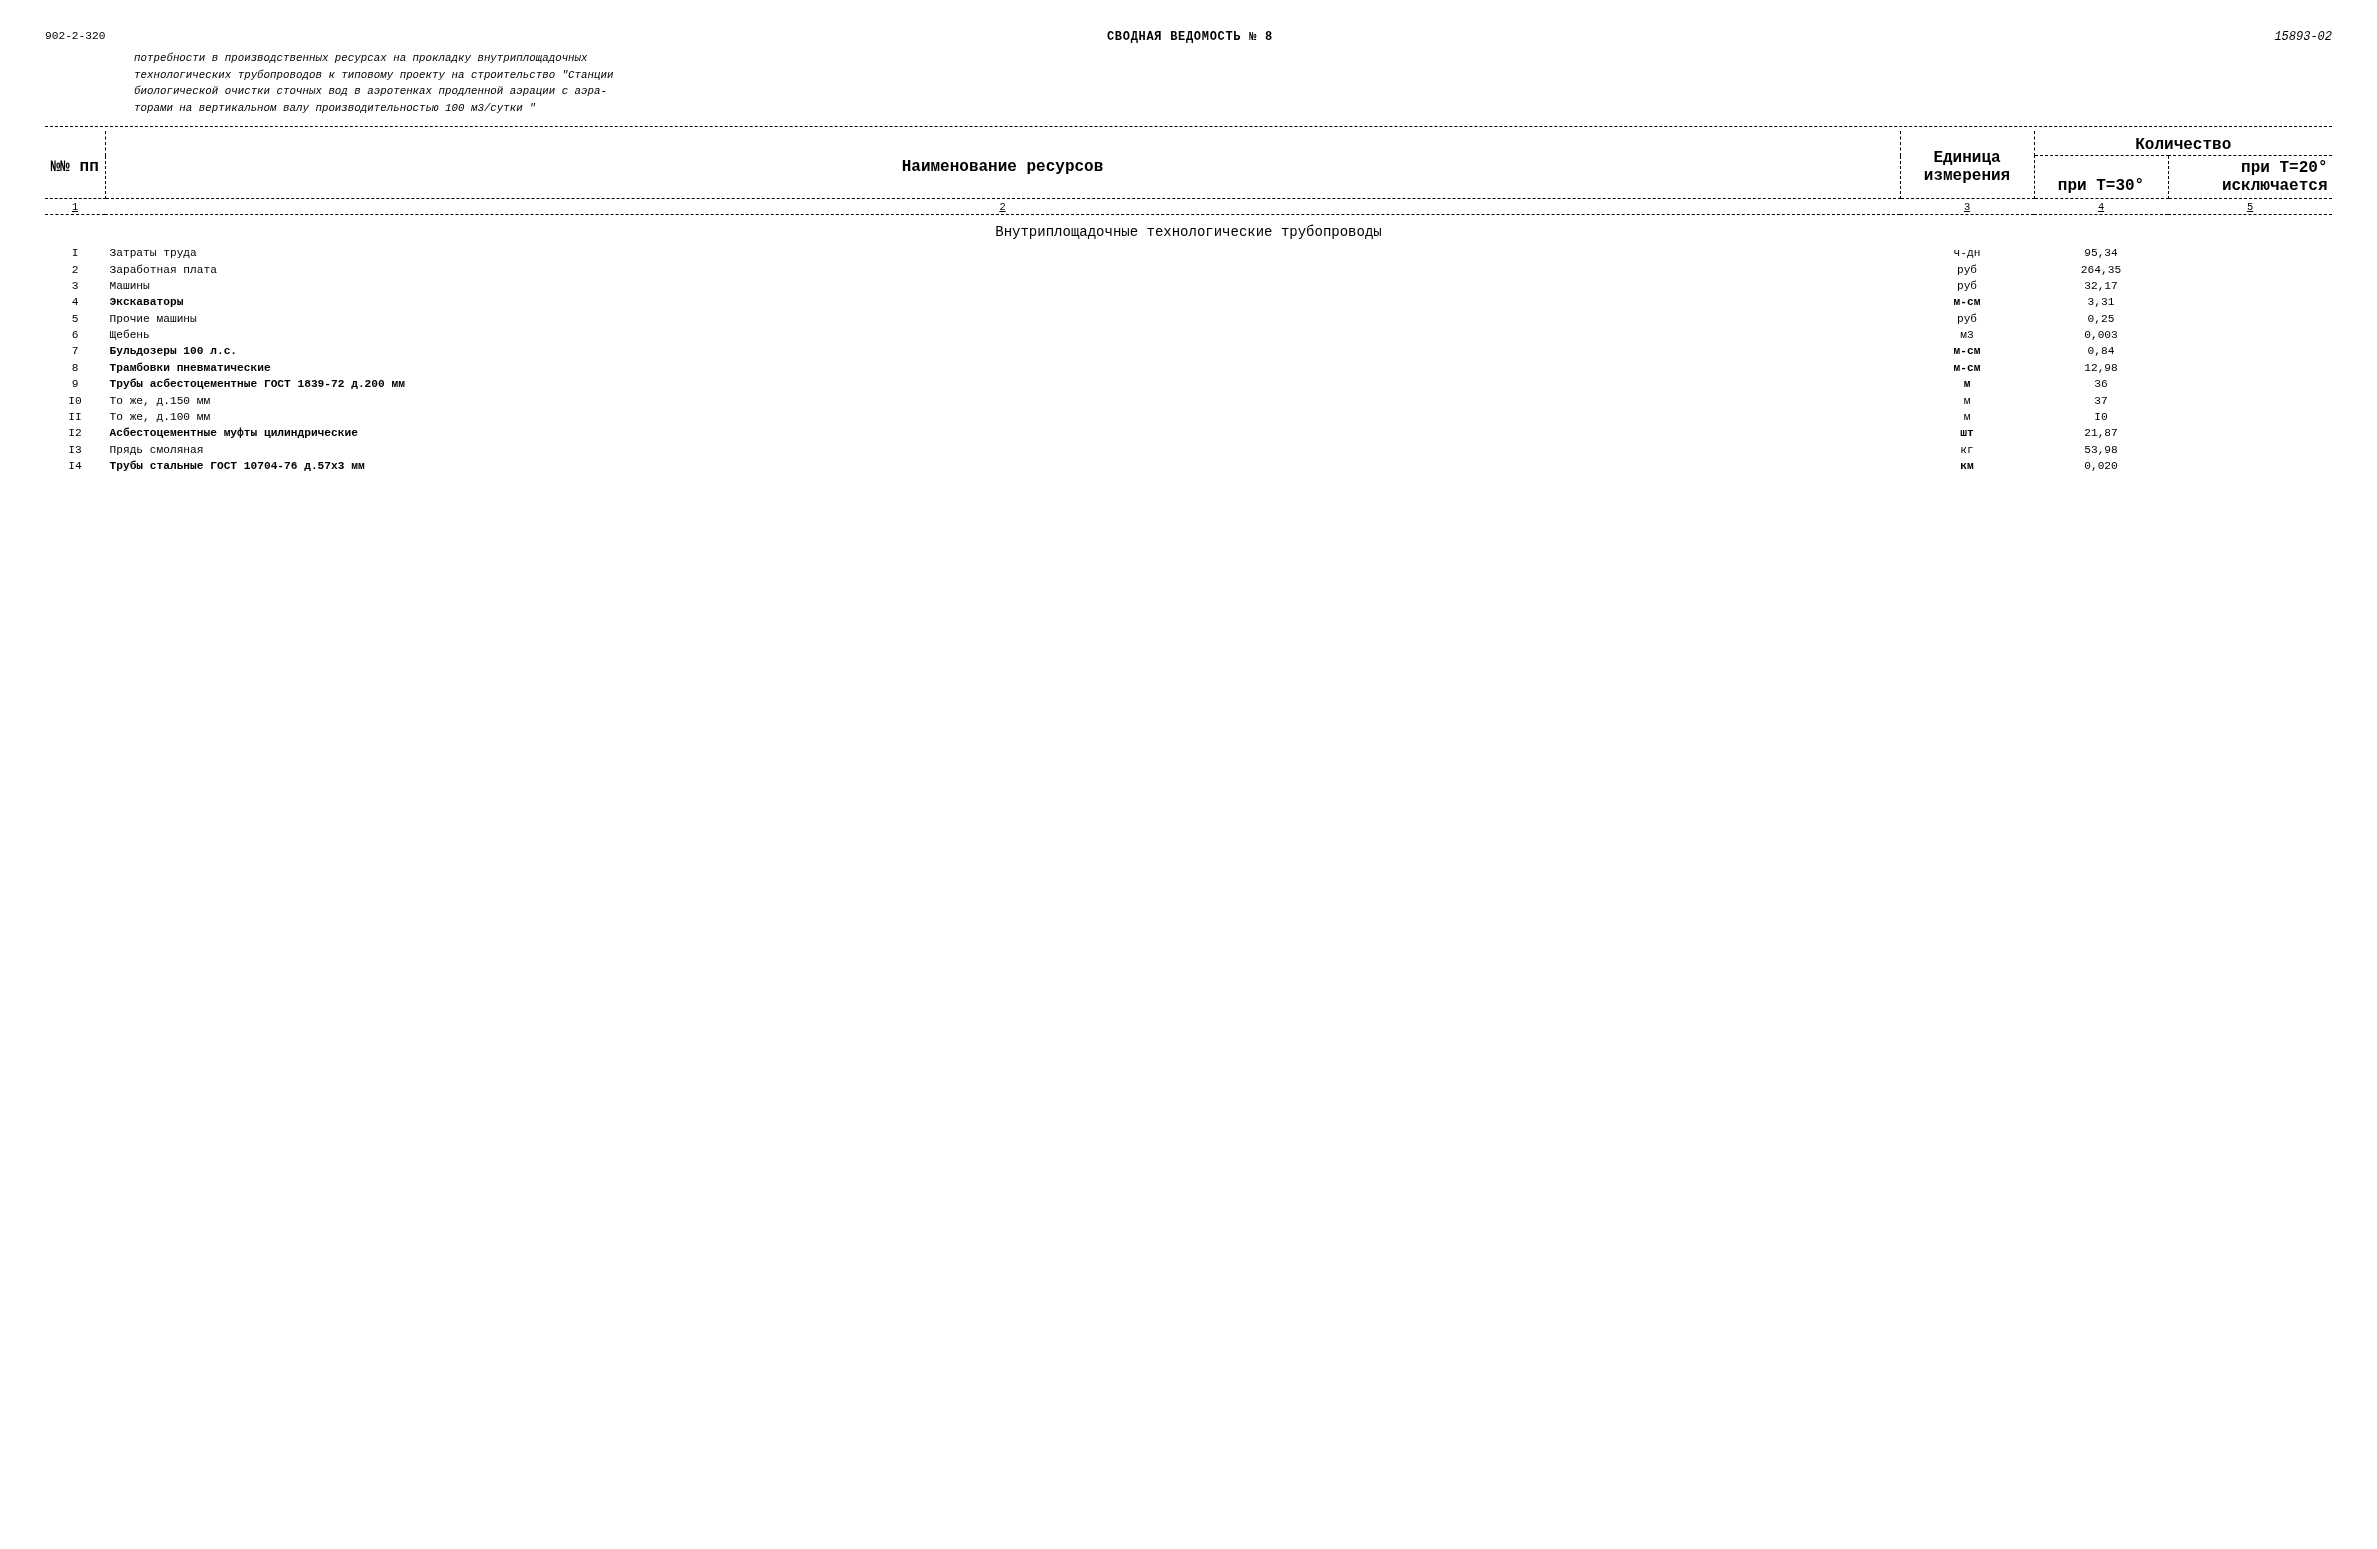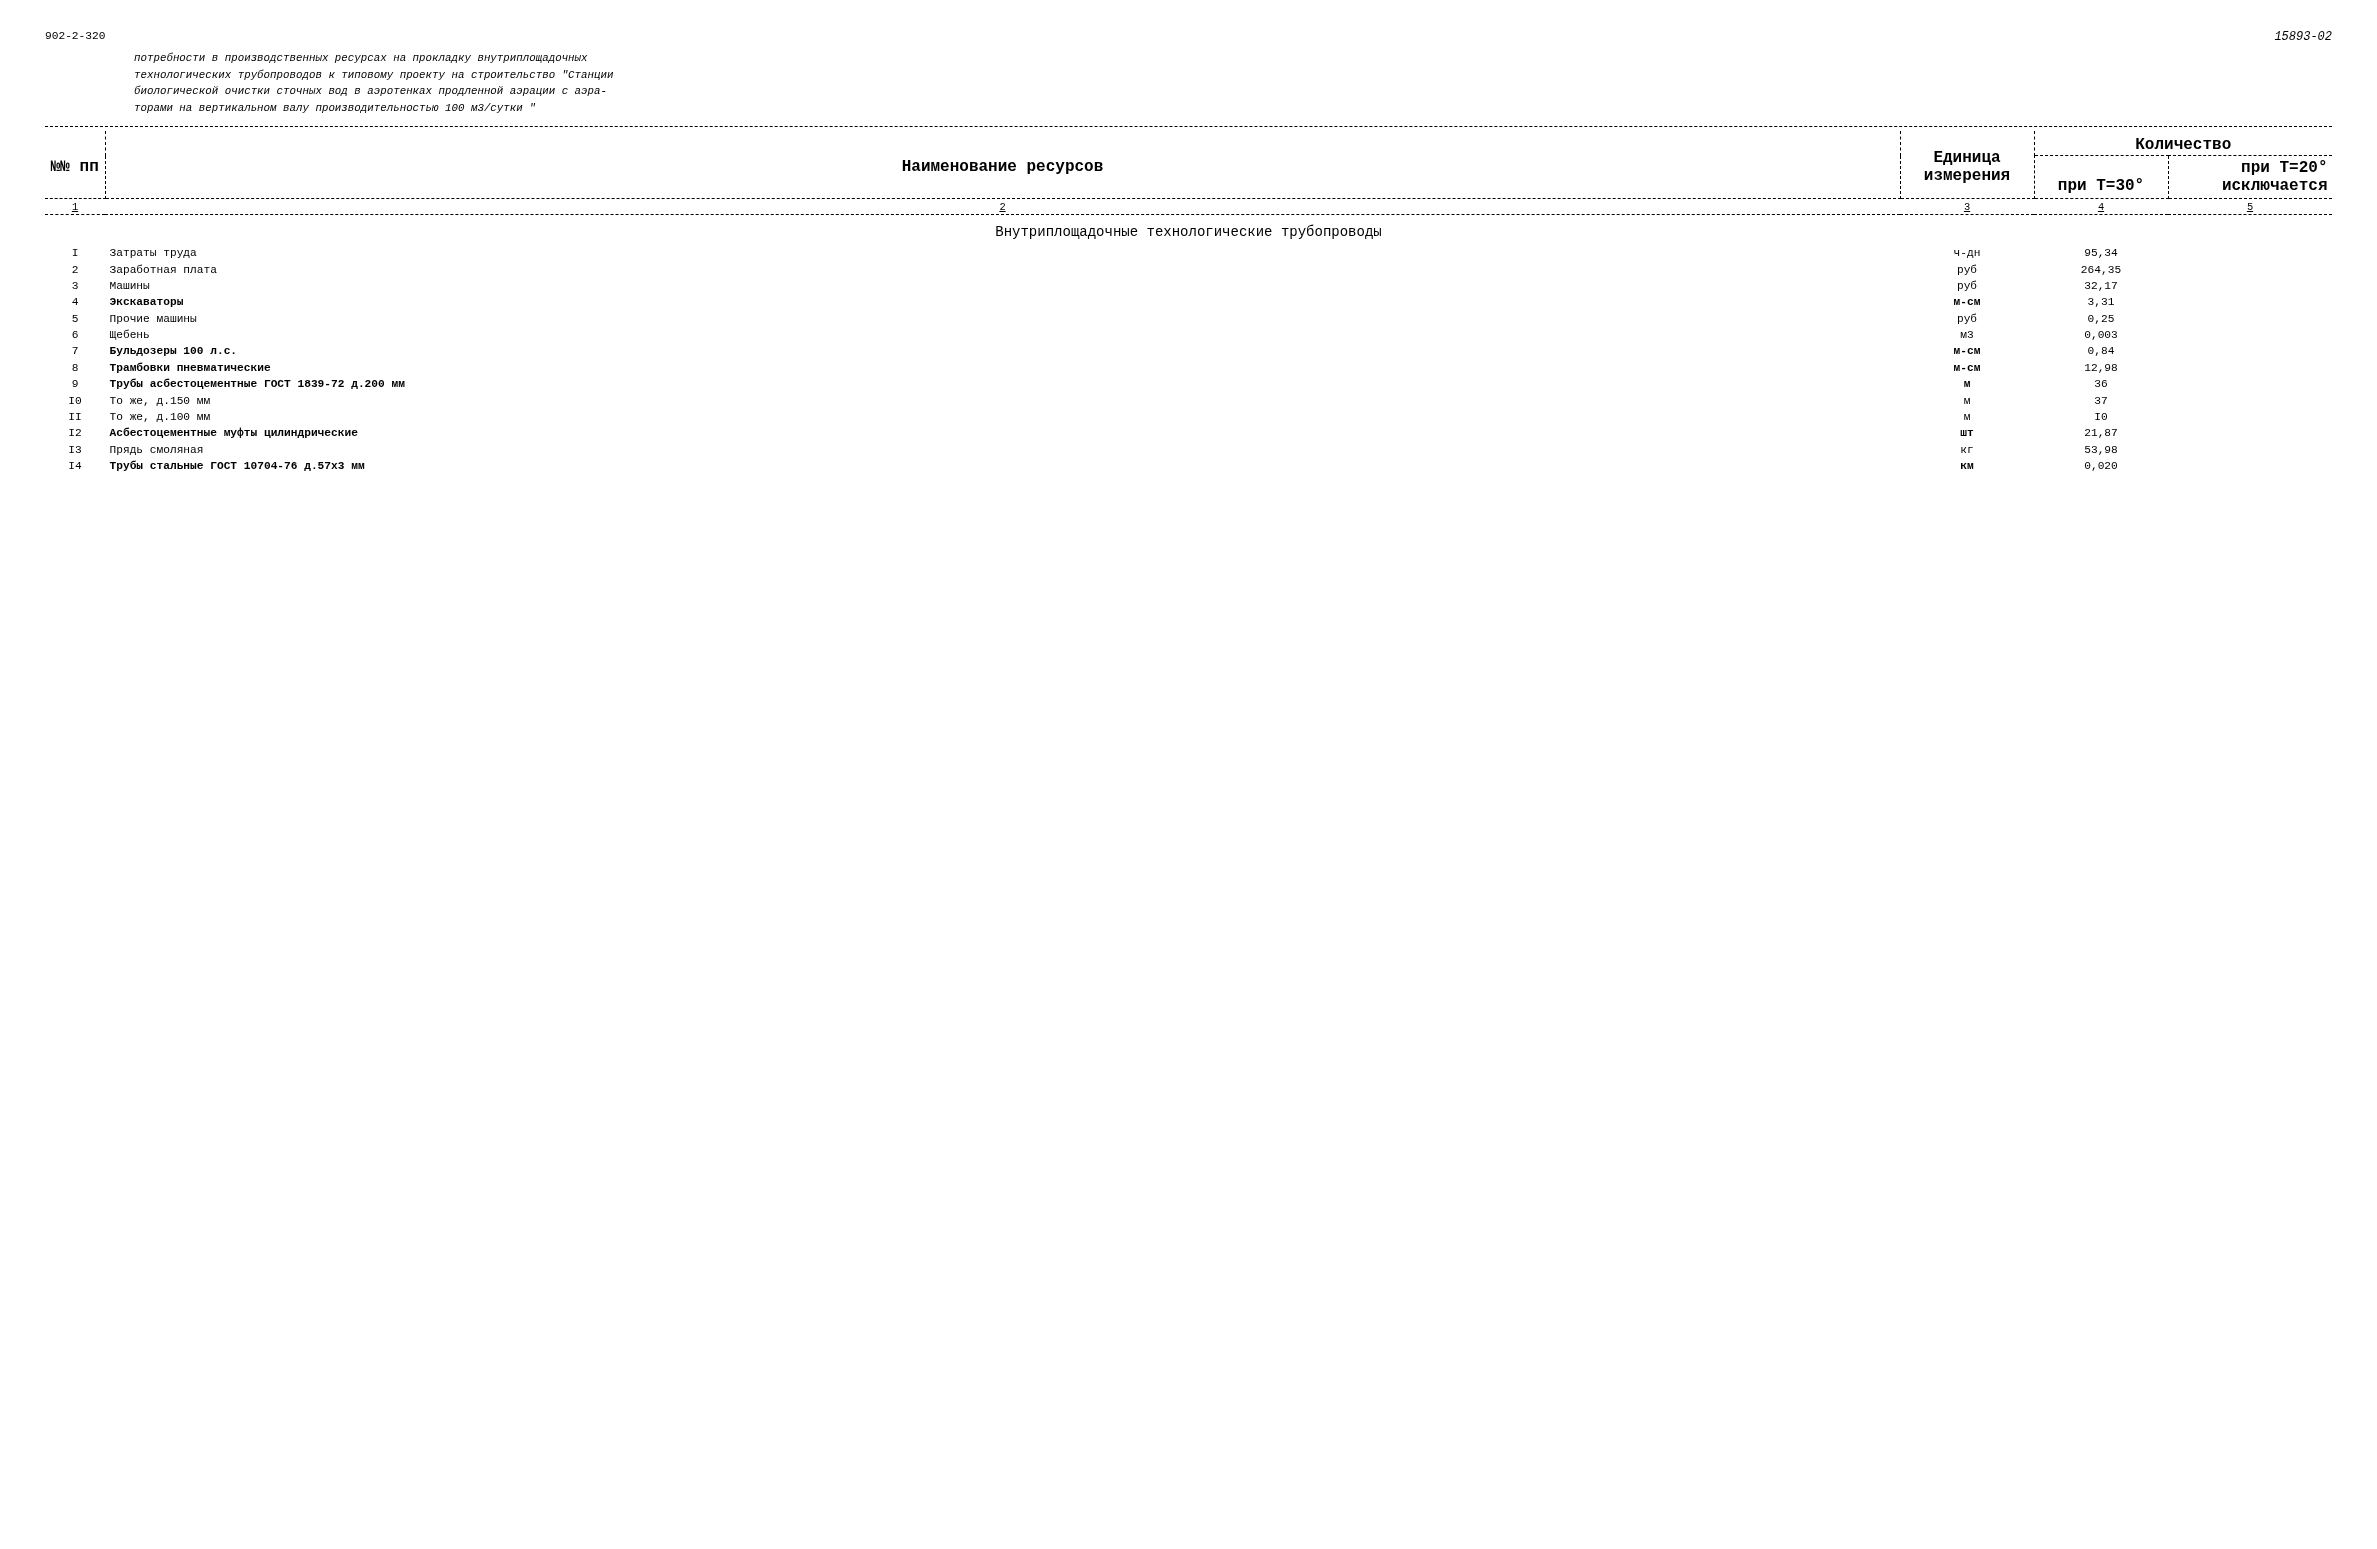--- a/index.html
+++ b/index.html
@@ -95,20 +95,21 @@
       vertical-align: top;
     }
     .bold-text { font-weight: bold; }
   </style>
 </head>
 <body>
 
 <div class="page-header">
   <div class="header-left">902-2-320</div>
   <div class="header-center">
+    <div class="title-main">СВОДНАЯ ВЕДОМОСТЬ № 8</div>
   </div>
   <div class="header-right">15893-02</div>
 </div>
 
 <div class="subtitle-block">
   <span>потребности в производственных ресурсах на прокладку внутриплощадочных<br>
   технологических трубопроводов к типовому проекту на строительство "Станции<br>
   биологической очистки сточных вод в аэротенках продленной аэрации с аэра-<br>
   торами на вертикальном валу производительностью 100 м3/сутки "</span>
 </div>

